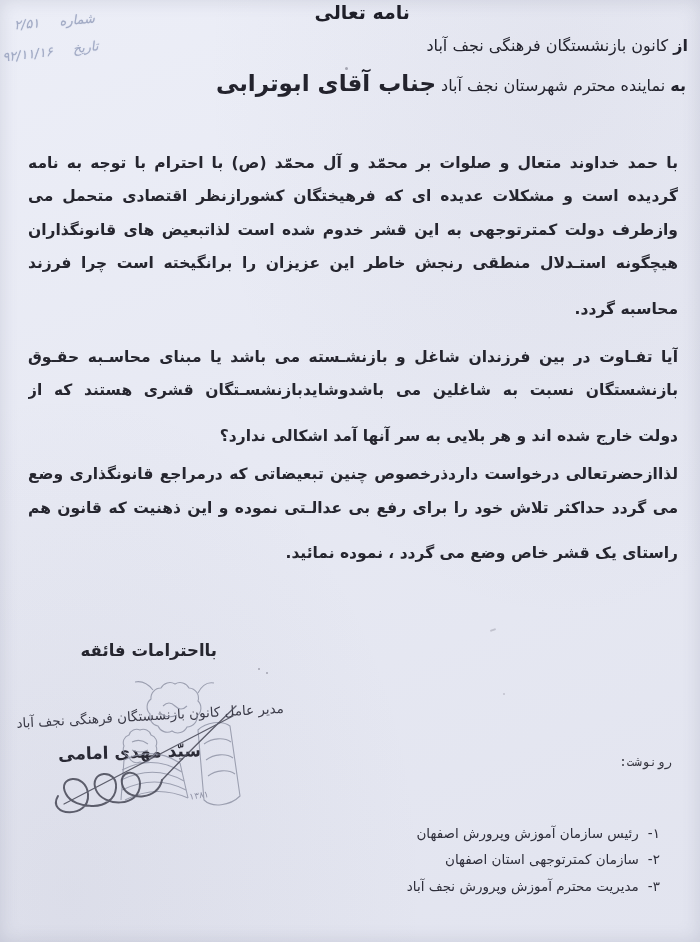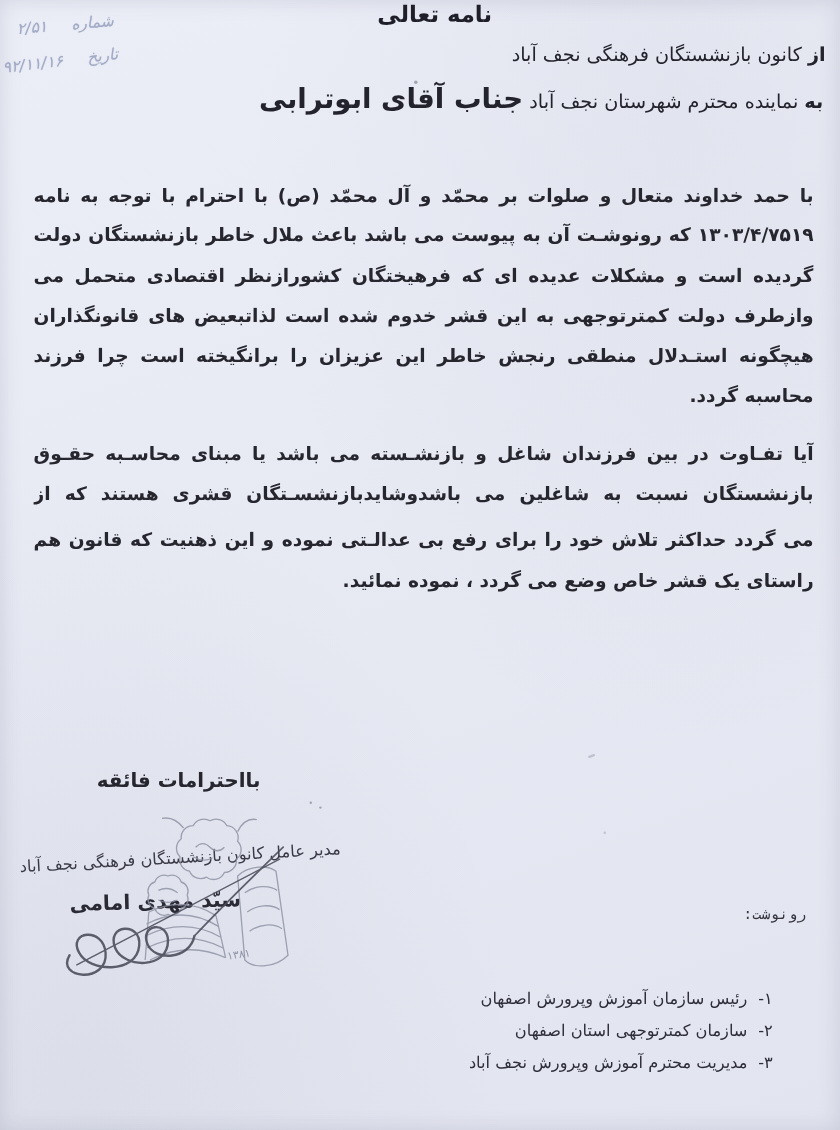--- a/index.html
+++ b/index.html
@@ -37,37 +37,37 @@
   .hand .val{margin-right:16px;display:inline-block;}
   
   .letter-body{top:147px;right:22px;left:28px;font-size:15.5px;font-weight:bold;color:#26262f;}
   .para{margin:0 0 15px 0;}
   .para:nth-child(2){margin-bottom:5px;}
   .para:last-child{margin-bottom:0;}
   .line{
     height:33.4px;line-height:33.4px;overflow:hidden;
     text-align:justify;text-align-last:justify;
   }
-  .line-last{text-align-last:right;}
+  .line-last{text-align-last:right;margin-top:12px;}
   
   .closing{top:641px;right:483px;font-size:16.5px;font-weight:bold;}
   .sig-title{
     top:707px;left:26px;width:258px;text-align:right;
     font-size:13.5px;color:#3a3a47;font-weight:normal;
     transform:rotate(-3.2deg);white-space:nowrap;
   }
   .sig-name{
     top:742px;left:66px;width:135px;text-align:center;
     font-size:17px;font-weight:bold;color:#2a2a35;
     transform:rotate(-1.5deg);white-space:nowrap;
   }
   .stamp-svg{left:28px;top:668px;width:230px;height:160px;pointer-events:none;}
   
   .cc-label{top:754px;right:28px;font-size:12.5px;color:#35353f;font-family:Liberation Mono, monospace;}
-  .cc-list{top:820px;right:56px;font-size:13.5px;color:#2e2e3a;}
+  .cc-list{top:820px;right:40px;font-size:13.5px;color:#2e2e3a;}
   .cc-item{height:26.3px;line-height:26.3px;text-align:right;white-space:nowrap;}
   .cc-num{margin-left:9px;}
   
   .speck{background:#6d6d7c;border-radius:50%;opacity:.55;}
   .sp1{top:67px;left:345px;width:3px;height:3px;}
   .sp2{top:668px;left:258px;width:2px;height:2px;}
   .sp3{top:672px;left:266px;width:2px;height:2px;}
   .sp4{top:629px;left:490px;width:6px;height:2px;border-radius:2px;opacity:.3;transform:rotate(-20deg);}
   .sp5{top:693px;left:503px;width:2px;height:2px;opacity:.3;}
 </style>
@@ -91,31 +91,32 @@
     <span class="b">به</span><span> نماینده محترم شهرستان نجف آباد </span><span class="emph">جناب آقای ابوترابی</span>
   </div>
 
   <div class="abs from-line">
     <span class="b">از</span><span> کانون بازنشستگان فرهنگی نجف آباد</span>
   </div>
 
   <div class="abs letter-body">
       <div class="para">
         <div class="line">با حمد خداوند متعال و صلوات بر محمّد و آل محمّد (ص) با احترام با توجه به نامه شماره</div>
-        <div class="line">۱۳۰۳/۴/۷۵۱۹ که رونوشـت آن به پیوست می باشد باعث ملال خاطر بازنشستگان دولت</div>
         <div class="line">گردیده است و مشکلات عدیده ای که فرهیختگان کشورازنظر اقتصادی متحمل می گردند</div>
         <div class="line">وازطرف دولت کمترتوجهی به این قشر خدوم شده است لذاتبعیض های قانونگذاران بدون</div>
         <div class="line">هیچگونه استـدلال منطقی رنجش خاطر این عزیزان را برانگیخته است چرا فرزند چهارم</div>
         <div class="line line-last">محاسبه گردد.</div>
       </div>
       <div class="para">
         <div class="line">آیا تفـاوت در بین فرزندان شاغل و بازنشـسته می باشد یا مبنای محاسـبه حقـوق بالای</div>
         <div class="line">بازنشستگان نسبت به شاغلین می باشدوشایدبازنشسـتگان قشری هستند که از گـردانهٔ</div>
+        <div class="line line-last">دولت خارج شده اند و هر بلایی به سر آنها آمد اشکالی ندارد؟</div>
       </div>
       <div class="para">
+        <div class="line">لذاازحضرتعالی درخواست داردذرخصوص چنین تبعیضاتی که درمراجع قانونگذاری وضع</div>
         <div class="line">می گردد حداکثر تلاش خود را برای رفع بی عدالـتی نموده و این ذهنیت که قانون هم در</div>
         <div class="line line-last">راستای یک قشر خاص وضع می گردد ، نموده نمائید.</div>
       </div>
     </div>
 
   <div class="abs closing">بااحترامات فائقه</div>
 
   <div class="abs sig-title">مدیر عامل کانون بازنشستگان فرهنگی نجف آباد</div>
   <div class="abs sig-name">سیّد مهدی امامی</div>
 

